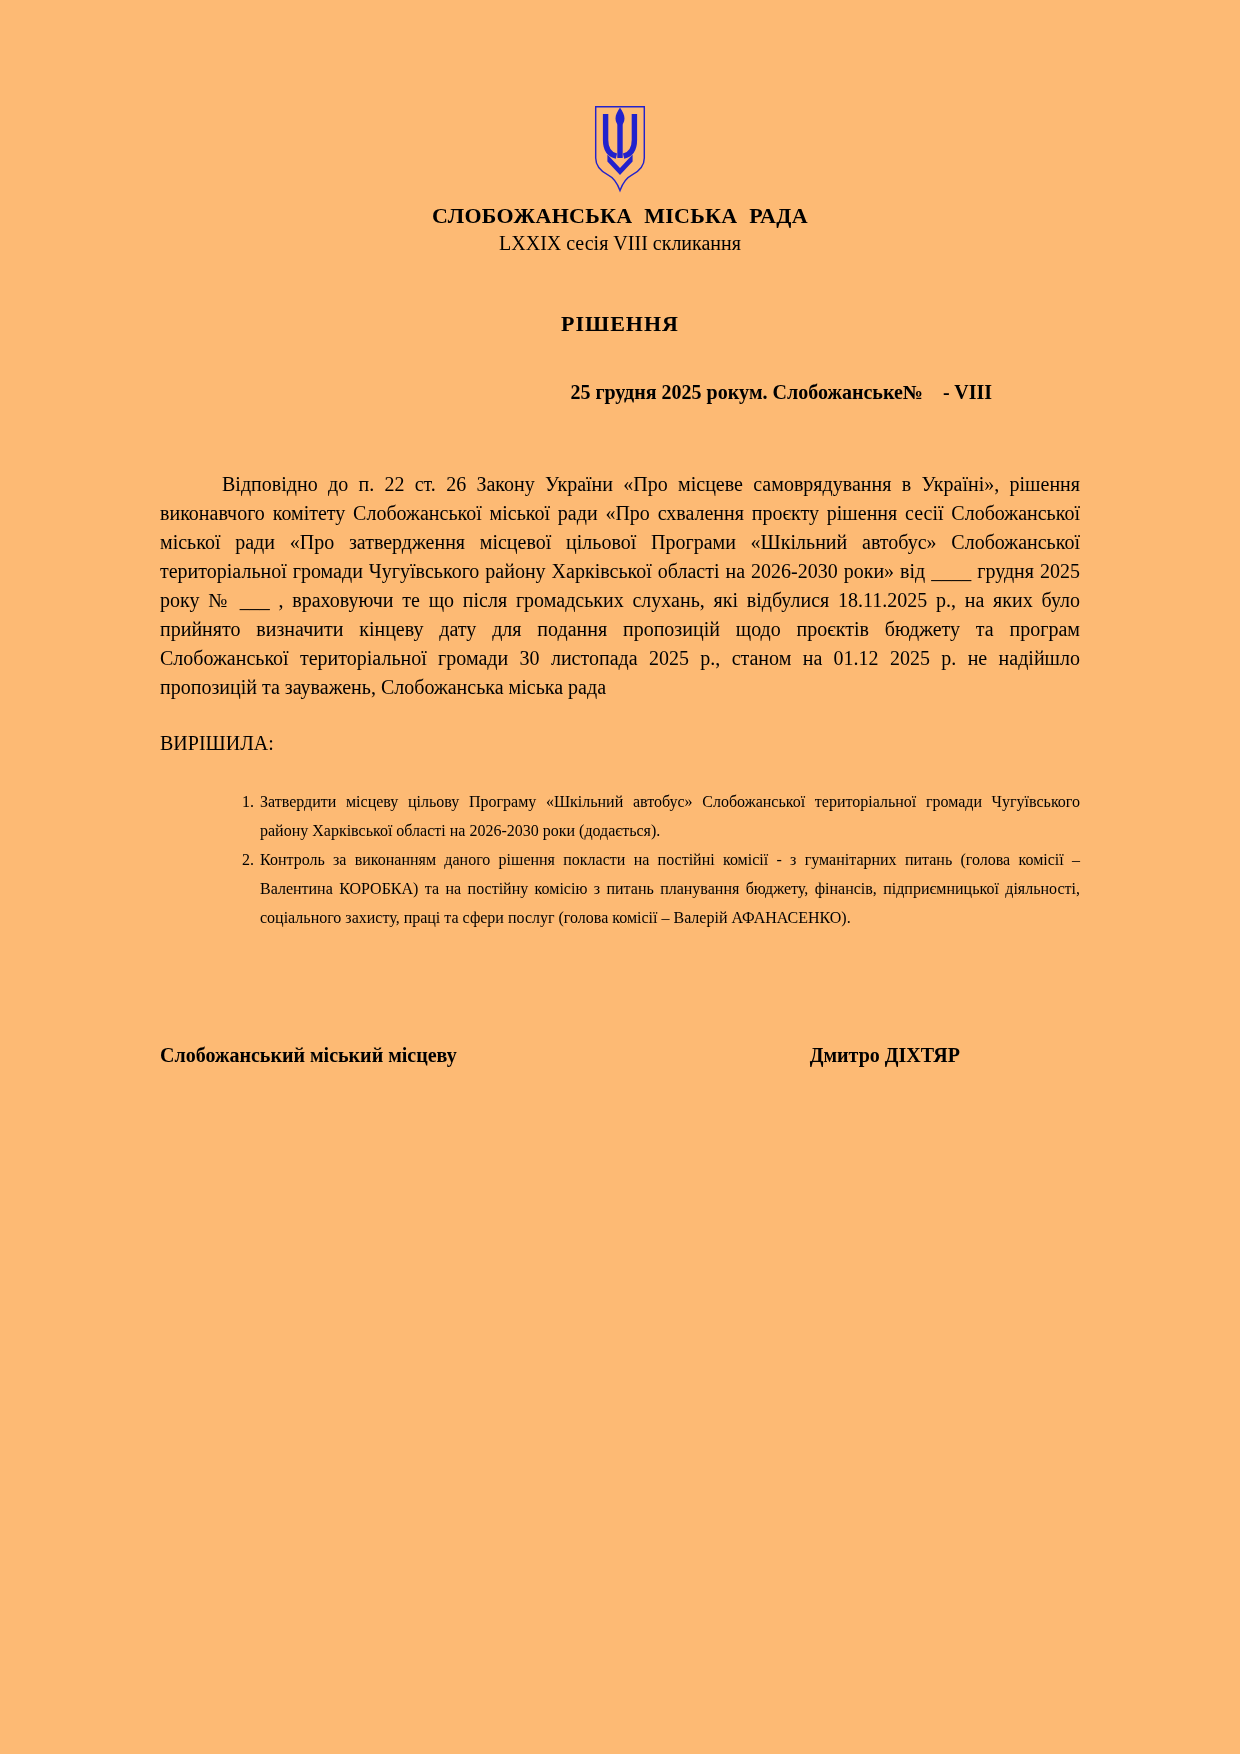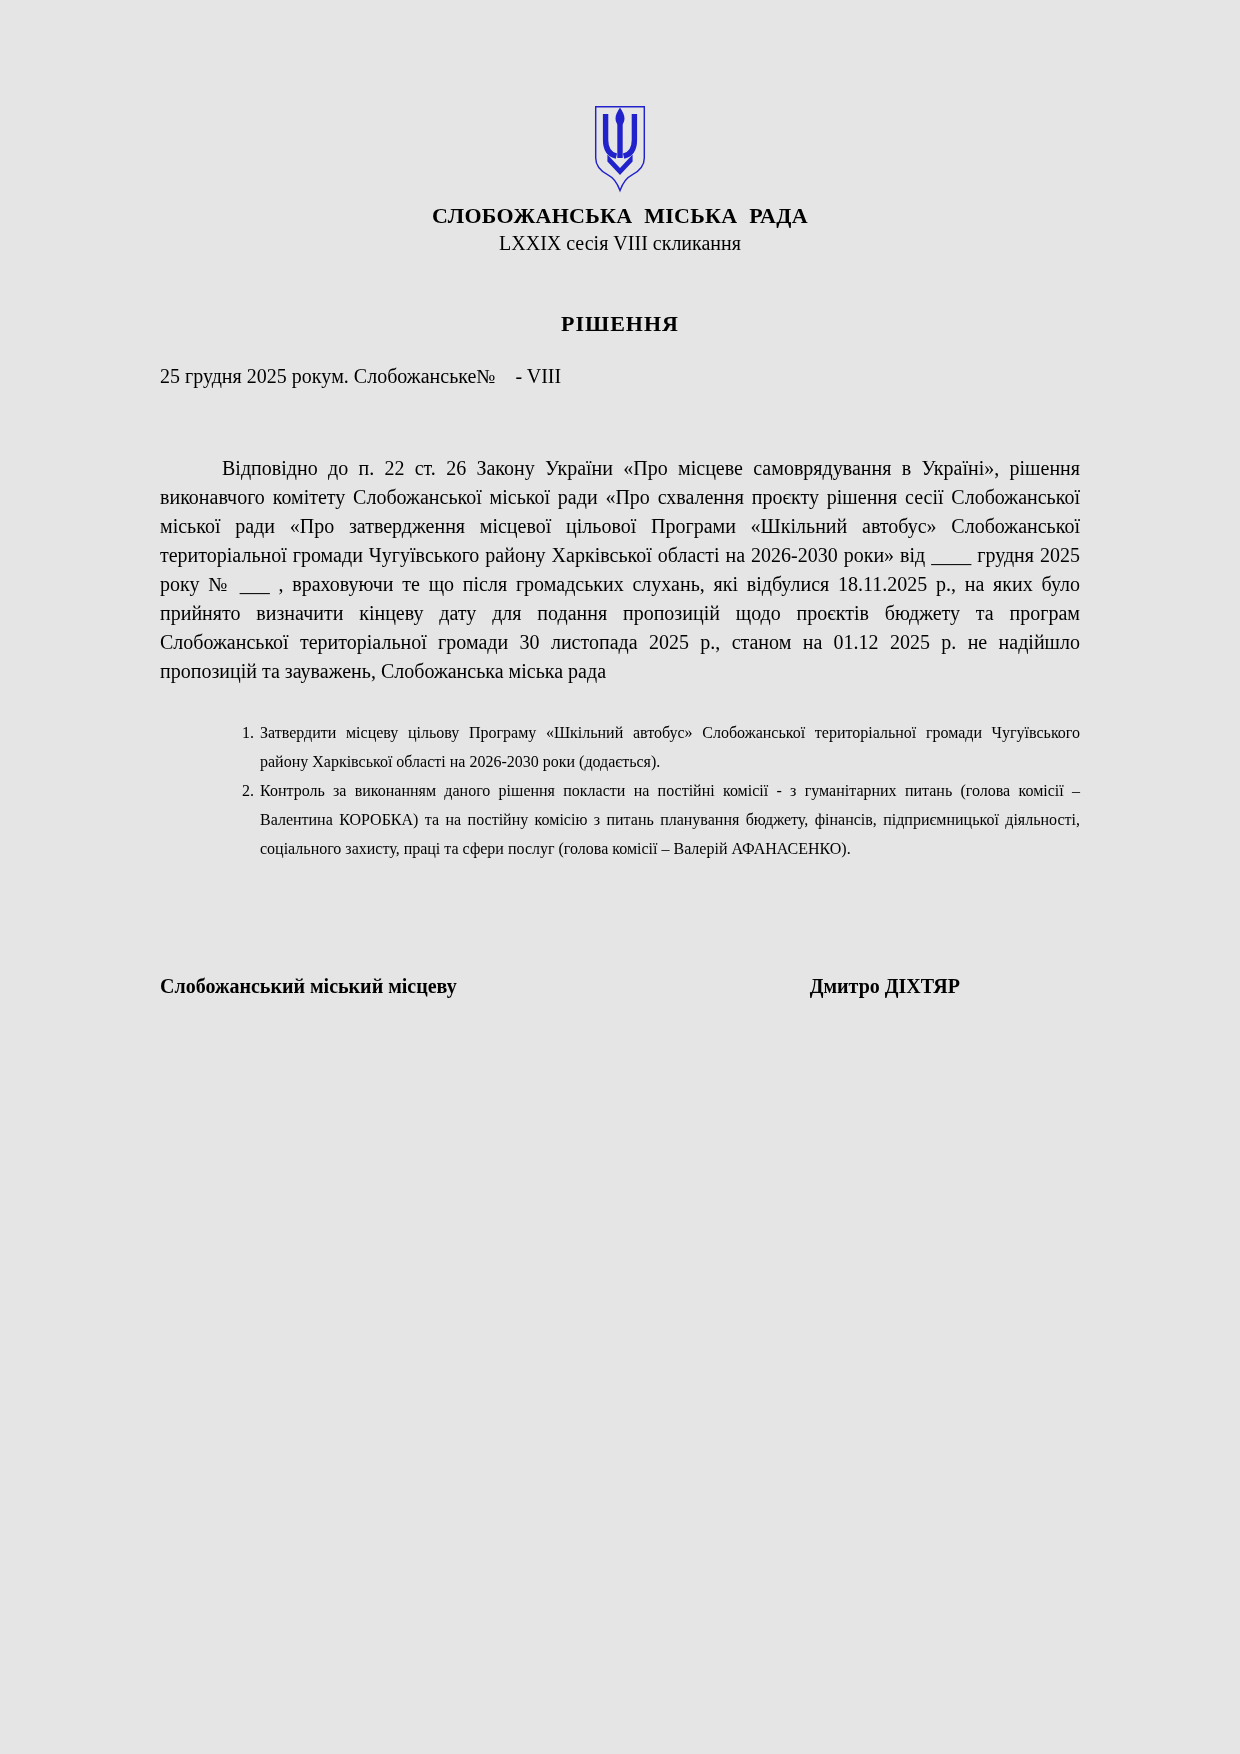--- a/index.html
+++ b/index.html
@@ -4,21 +4,21 @@
 <style>
   html, body {
     margin: 0;
     padding: 0;
     background: #ffffff;
   }
   .page {
     position: relative;
     width: 1240px;
     height: 1754px;
-    background: #e5e5e5;
+    background: #fdba74;
     color: #000000;
     font-family: "Liberation Serif", "DejaVu Serif", serif;
     overflow: hidden;
     box-sizing: border-box;
     padding-top: 104px;
   }
   .header {
     text-align: center;
   }
   .emblem {
@@ -40,24 +40,25 @@
   }
   .doc-type {
     text-align: center;
     font-weight: bold;
     font-size: 22px;
     letter-spacing: 1px;
     margin-top: 55px;
   }
   .meta-row {
     display: flex;
-    justify-content: flex-start;
+    justify-content: flex-end;
     align-items: baseline;
-    margin: 28px 160px 0 160px;
+    margin: 44px 160px 0 160px;
     font-size: 20px;
+    font-weight: bold;
   }
   .meta-number {
     white-space: pre;
     padding-right: 88px;
   }
   .subject {
     margin: 28px 0 0 160px;
     width: 424px;
     font-weight: bold;
     font-size: 20.5px;
@@ -123,20 +124,21 @@
 
   <div class="meta-row">
     <span>25 грудня 2025 року</span>
     <span>м. Слобожанське</span>
     <span class="meta-number">№    - VIII</span>
   </div>
 
 
   <div class="body-para">Відповідно до п. 22 ст. 26 Закону України «Про місцеве самоврядування в Україні», рішення  виконавчого комітету  Слобожанської міської ради «Про схвалення  проєкту рішення сесії Слобожанської міської ради  «Про затвердження місцевої цільової Програми  «Шкільний автобус»  Слобожанської територіальної громади Чугуївського району Харківської області на 2026-2030 роки» від ____ грудня 2025 року № ___ , враховуючи те що після громадських слухань, які відбулися 18.11.2025 р., на яких було прийнято визначити  кінцеву дату для подання пропозицій щодо проєктів бюджету та програм Слобожанської територіальної громади 30 листопада 2025 р., станом на 01.12 2025 р. не надійшло пропозицій та зауважень, Слобожанська міська рада</div>
 
+  <div class="resolved-word">ВИРІШИЛА:</div>
 
   <ol class="decisions">
     <li>Затвердити місцеву цільову Програму  «Шкільний автобус»  Слобожанської територіальної громади Чугуївського району Харківської області на  2026-2030 роки (додається).</li>
     <li>Контроль за виконанням даного рішення покласти на постійні комісії -  з гуманітарних питань (голова комісії – Валентина КОРОБКА) та на постійну комісію з питань планування бюджету, фінансів, підприємницької діяльності, соціального захисту, праці та сфери послуг (голова комісії – Валерій АФАНАСЕНКО).</li>
   </ol>
 
   <div class="sig-row">
     <span>Слобожанський міський місцеву</span>
     <span class="sig-name">Дмитро ДІХТЯР</span>
   </div>

